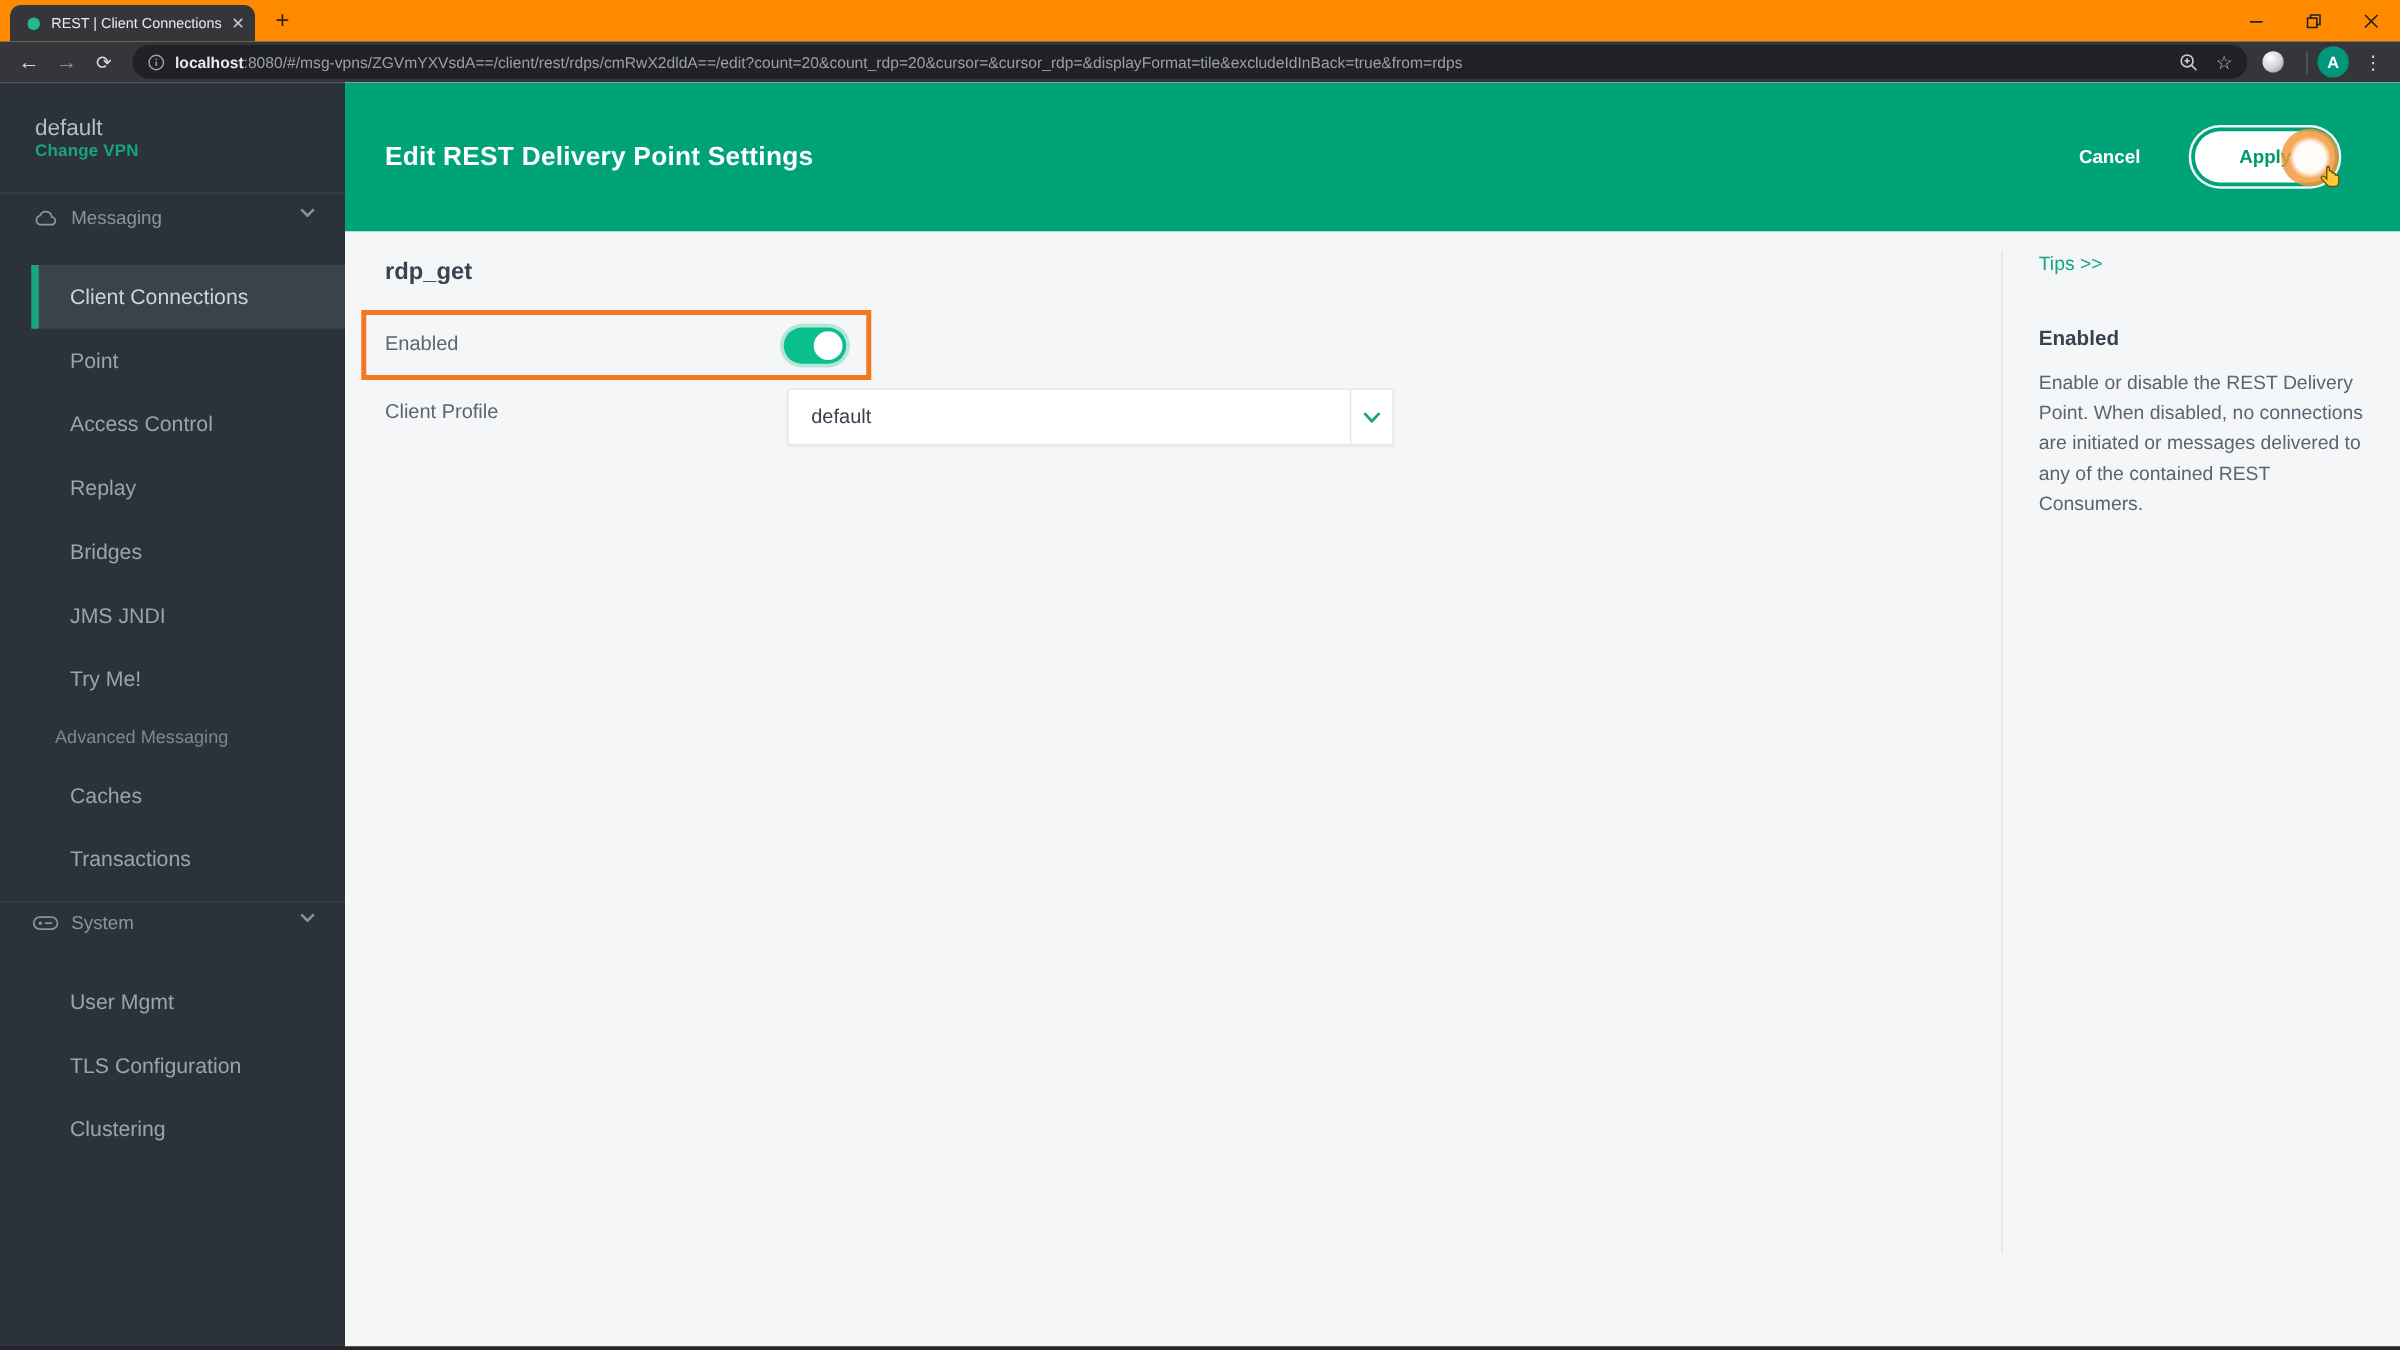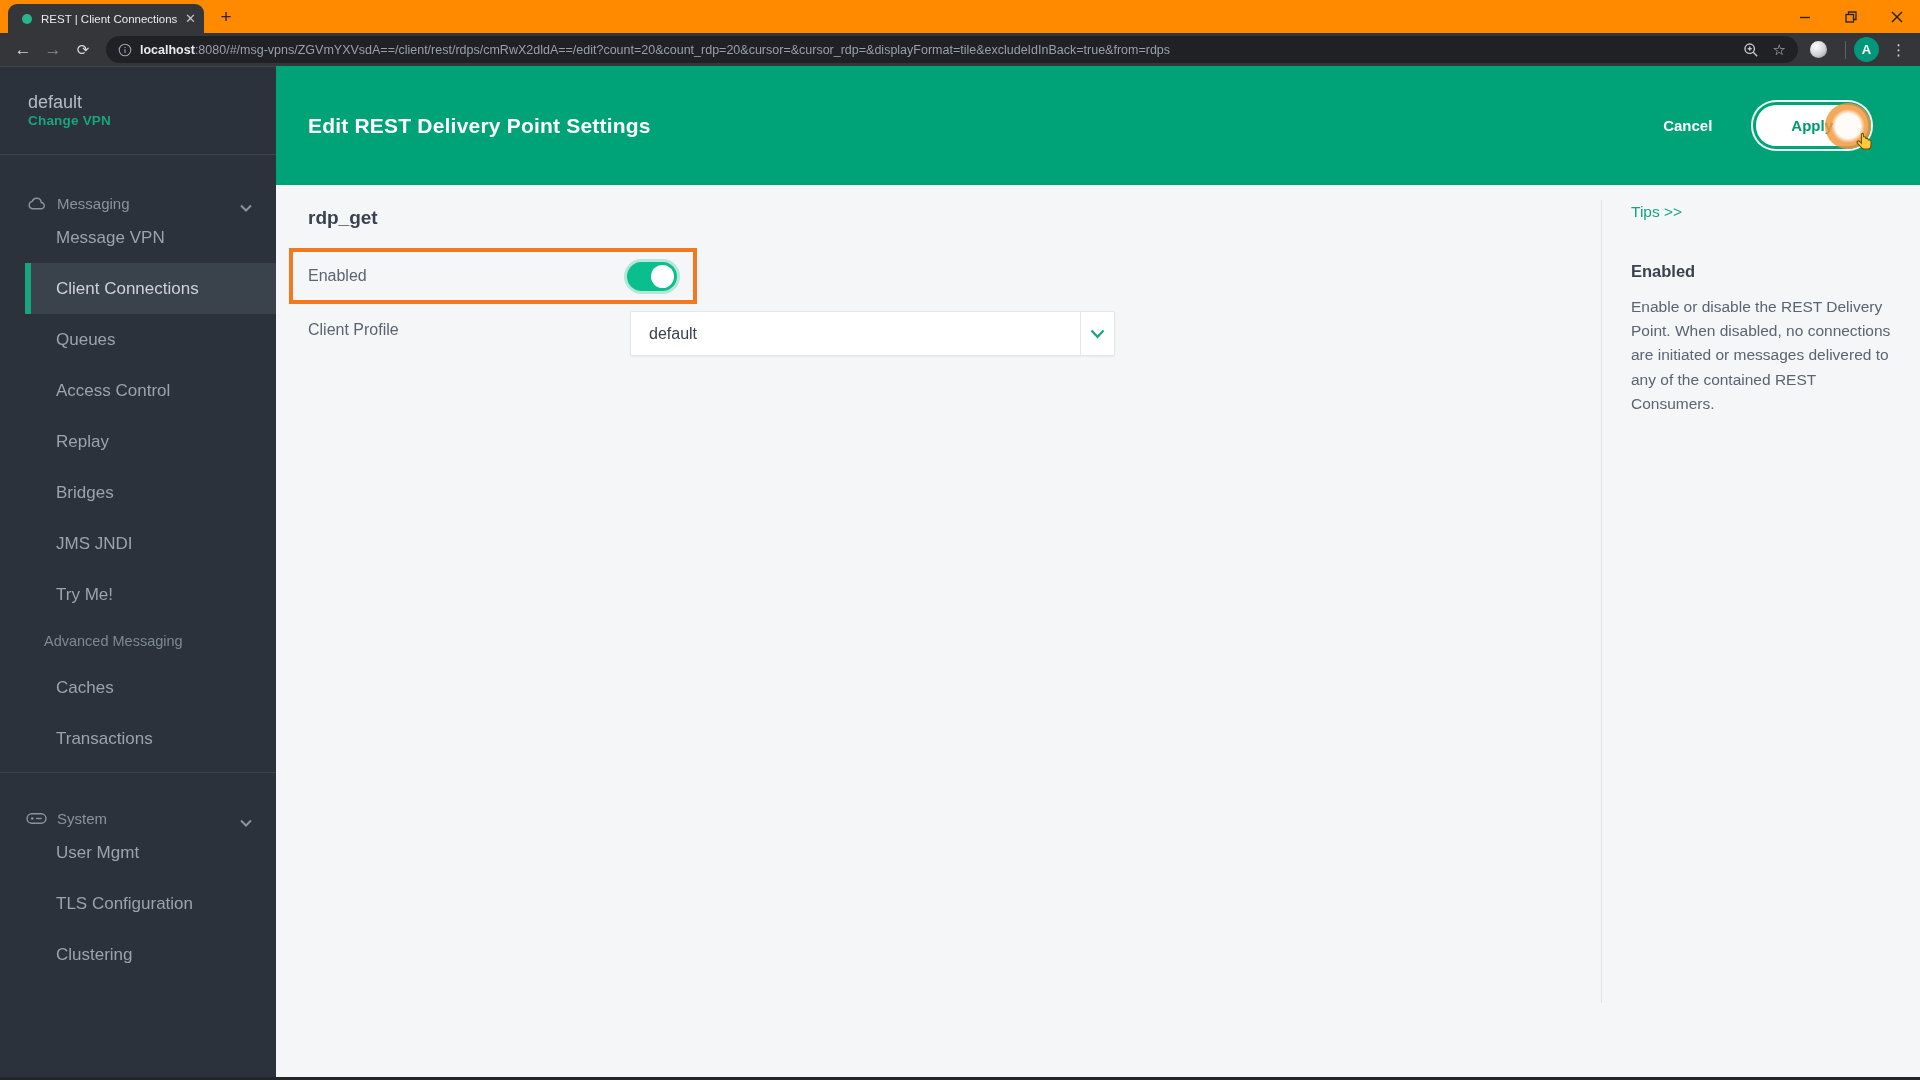--- a/index.html
+++ b/index.html
@@ -45,21 +45,21 @@
   .sidebar { width:276px; background:#2B323B; flex:none; position:relative; }
   .logo-row { height:90px; display:flex; align-items:center; padding:0 26px 0 28px; }
   .logo-text { font-family:"DejaVu Serif", serif; font-weight:bold; font-size:35px; color:#C7CCD2; letter-spacing:-1px; }
   .logo-dot { color:#C7CCD2; font-size:22px; margin-left:3px; align-self:flex-end; padding-bottom:7px; }
   .collapse { margin-left:auto; cursor:pointer; display:flex; }
   .sb-divider { height:1px; background:#3B434D; }
   .vpn-block { padding:24px 28px 26px; }
   .vpn-name { color:#B6BCC4; font-size:18px; line-height:22px; }
   .vpn-change { color:#17A57D; font-size:13.5px; font-weight:bold; cursor:pointer; letter-spacing:.2px; }
   .nav { padding-top:11px; }
-  .sec-header { height:46px; display:flex; align-items:flex-end; padding:0 24px 0 26px; color:#8A939E;
+  .sec-header { height:46px; display:flex; align-items:flex-start; padding:0 24px 0 26px; color:#8A939E;
                 font-size:15px; cursor:pointer; }
   .sec-icon { display:flex; margin-right:10px; }
   .sec-chevron { margin-left:auto; display:flex; }
   .nav-item { height:51px; display:flex; align-items:center; padding-left:56px; font-size:17px;
               color:#9AA3AE; cursor:pointer; }
   .nav-item.active { margin-left:25px; padding-left:31px; background:#3A424C; color:#CDD3DA;
                      box-shadow:inset 6px 0 0 #17A57D; }
   .nav-item.sub { height:42px; font-size:14.5px; color:#7E8893; padding-left:44px; }
   .nav-gap { height:17px; display:flex; align-items:center; }
   .nav-gap .sb-divider { flex:1; }
@@ -186,23 +186,22 @@
               <path d="M6.3 14.6h9.4a3.3 3.3 0 0 0 .4-6.6 5 5 0 0 0-9.7-1.2 4 4 0 0 0-.1 7.8z"></path>
             </svg>
           </span>
           <span>Messaging</span>
           <span class="sec-chevron">
             <svg width="12" height="8" viewBox="0 0 12 8" fill="none" stroke="#8A939E" stroke-width="2">
                 <polyline points="1,1.5 6,6.5 11,1.5"></polyline>
               </svg>
           </span>
         </div>
-        <div class="nav-item">Message VPN</div>
         <div class="nav-item active">Client Connections</div>
-        <div class="nav-item">Queues</div>
+        <div class="nav-item">Point</div>
         <div class="nav-item">Access Control</div>
         <div class="nav-item">Replay</div>
         <div class="nav-item">Bridges</div>
         <div class="nav-item">JMS JNDI</div>
         <div class="nav-item">Try Me!</div>
         <div class="nav-item sub">Advanced Messaging</div>
         <div class="nav-item">Caches</div>
         <div class="nav-item">Transactions</div>
 
         <div class="nav-gap">

